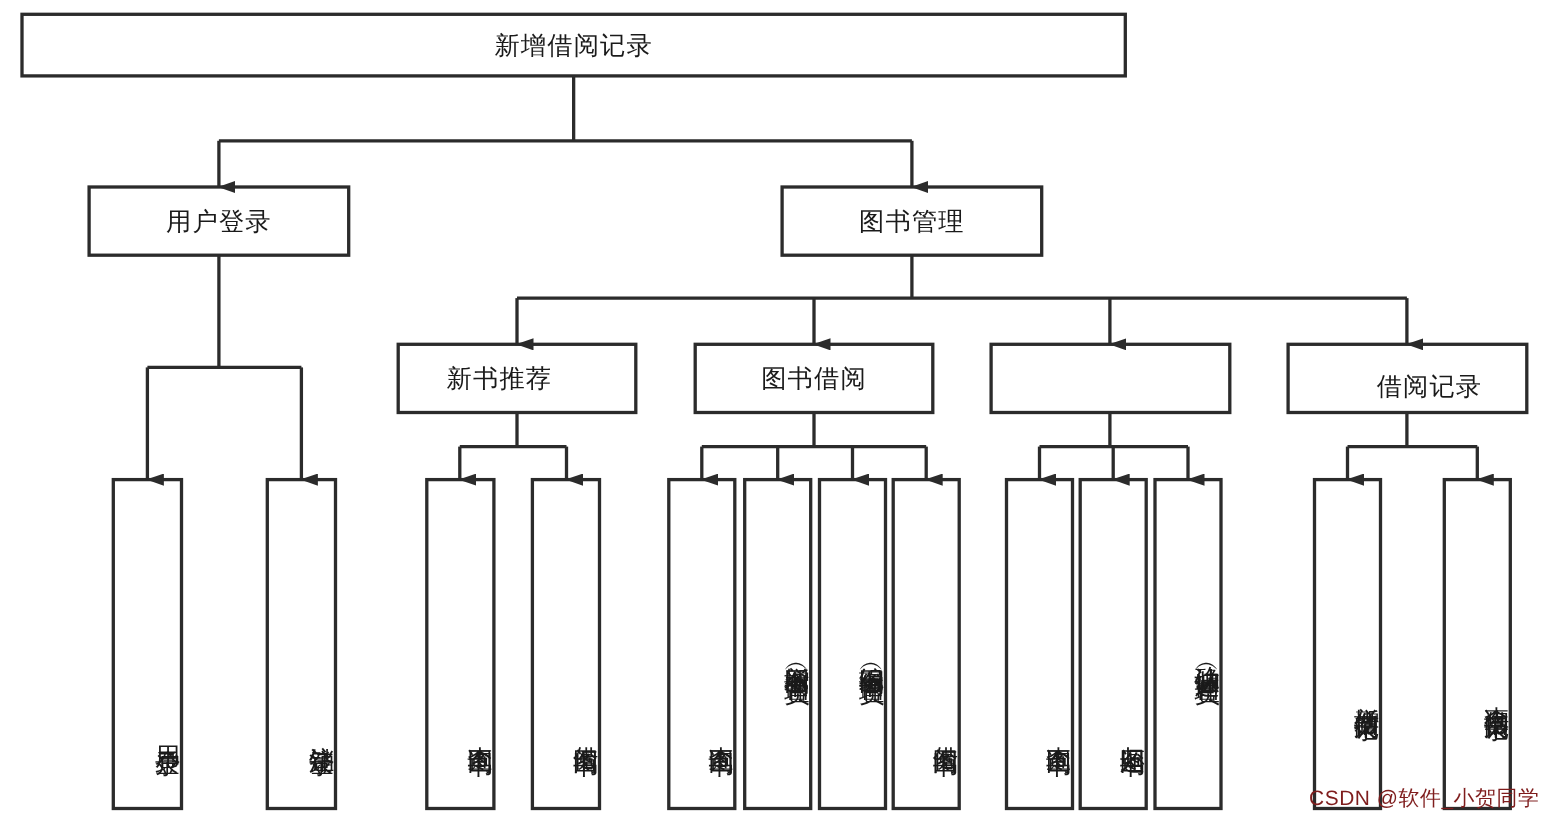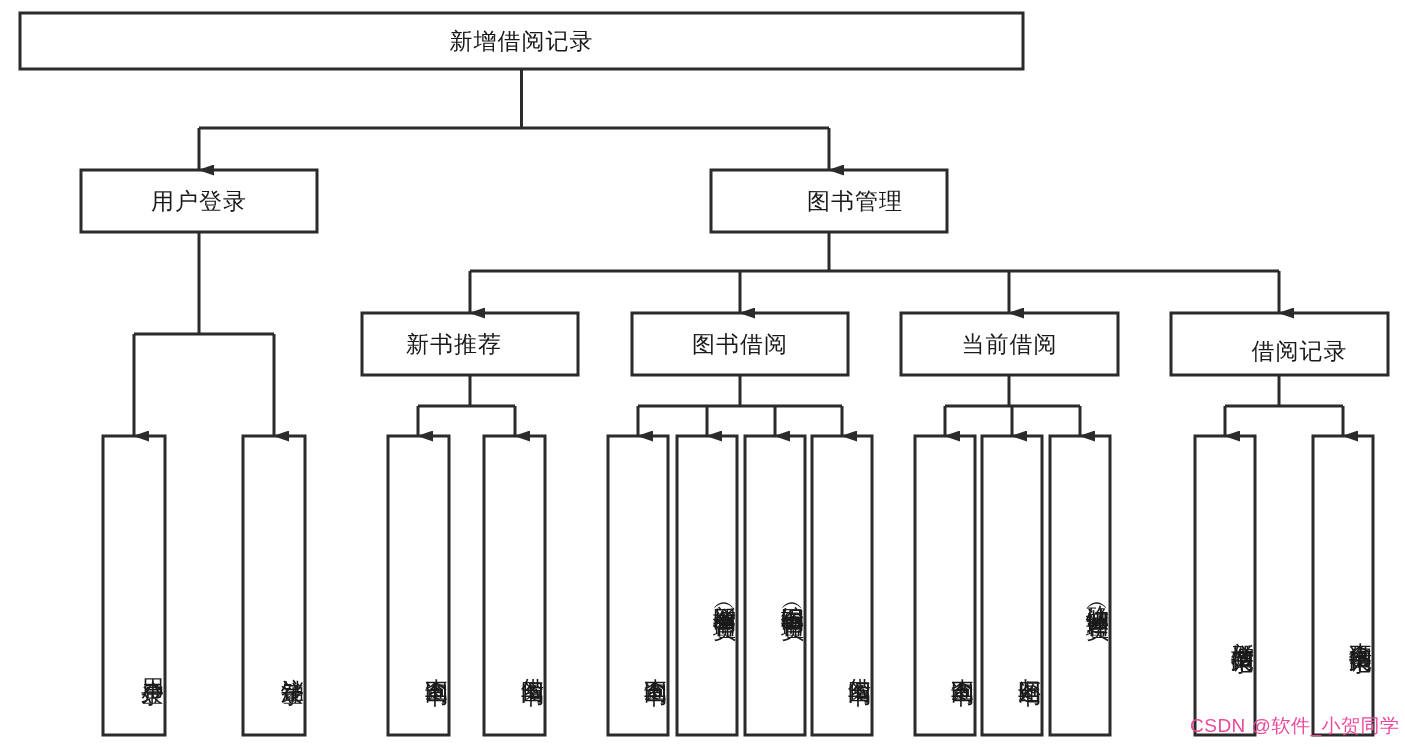--- a/index.html
+++ b/index.html
@@ -61,21 +61,21 @@
     font-size: 23px;
     line-height: 1.05;
     writing-mode: vertical-rl;
     text-orientation: upright;
     letter-spacing: 2px;
     white-space: nowrap;
     pointer-events: none;
   }
   .watermark {
     position: absolute;
-    color: #ec4899;
+    color: #7f1d1d;
     font-size: 19px;
     letter-spacing: 0.5px;
     white-space: nowrap;
     pointer-events: none;
   }
 </style>
 </head>
 <body>
 
 <div id="diagram-root">
@@ -152,25 +152,24 @@
 
     <path class="conn" d="M 1279 375 L 1279 406"></path>
     <path class="conn" d="M 1225 406 L 1343 406"></path>
     <path class="conn" marker-end="url(#ah)" d="M 1225 406 L 1225 436"></path>
     <path class="conn" marker-end="url(#ah)" d="M 1343 406 L 1343 436"></path>
   </svg>
 
   <div class="node-label-h" style="left:20px; top:13px; width:1003px; height:56px;">新增借阅记录</div>
 
   <div class="node-label-h" style="left:81px; top:170px; width:236px; height:62px;">用户登录</div>
-  <div class="node-label-h" style="left:711px; top:170px; width:236px; height:62px;padding-left:26px;">图书管理</div>
+  <div class="node-label-h" style="left:711px; top:170px; width:236px; height:62px;">图书管理</div>
 
   <div class="node-label-h" style="left:362px; top:313px; width:184px; height:62px;">新书推荐</div>
   <div class="node-label-h" style="left:632px; top:313px; width:216px; height:62px;text-align:center;">图书借阅</div>
-  <div class="node-label-h" style="left:901px; top:313px; width:217px; height:62px;">当前借阅</div>
   <div class="node-label-h" style="left:1171px; top:320px; width:217px; height:62px;margin-left:20px;">借阅记录</div>
 
   <div class="node-label-v" style="left:103px; top:436px; width:62px; height:299px; padding-top:78px;">用户登录</div>
   <div class="node-label-v" style="left:243px; top:436px; width:62px; height:299px; padding-top:78px;">注销登录</div>
 
   <div class="node-label-v" style="left:388px; top:436px; width:61px; height:299px; padding-top:78px;">查询图书</div>
   <div class="node-label-v" style="left:484px; top:436px; width:61px; height:299px; padding-top:78px;">借阅图书</div>
 
   <div class="node-label-v" style="left:608px; top:436px; width:60px; height:299px; padding-top:78px;">查询图书</div>
   <div class="node-label-v" style="left:677px; top:436px; width:60px; height:299px; padding-top:10px;">新增图书（管理员）</div>

